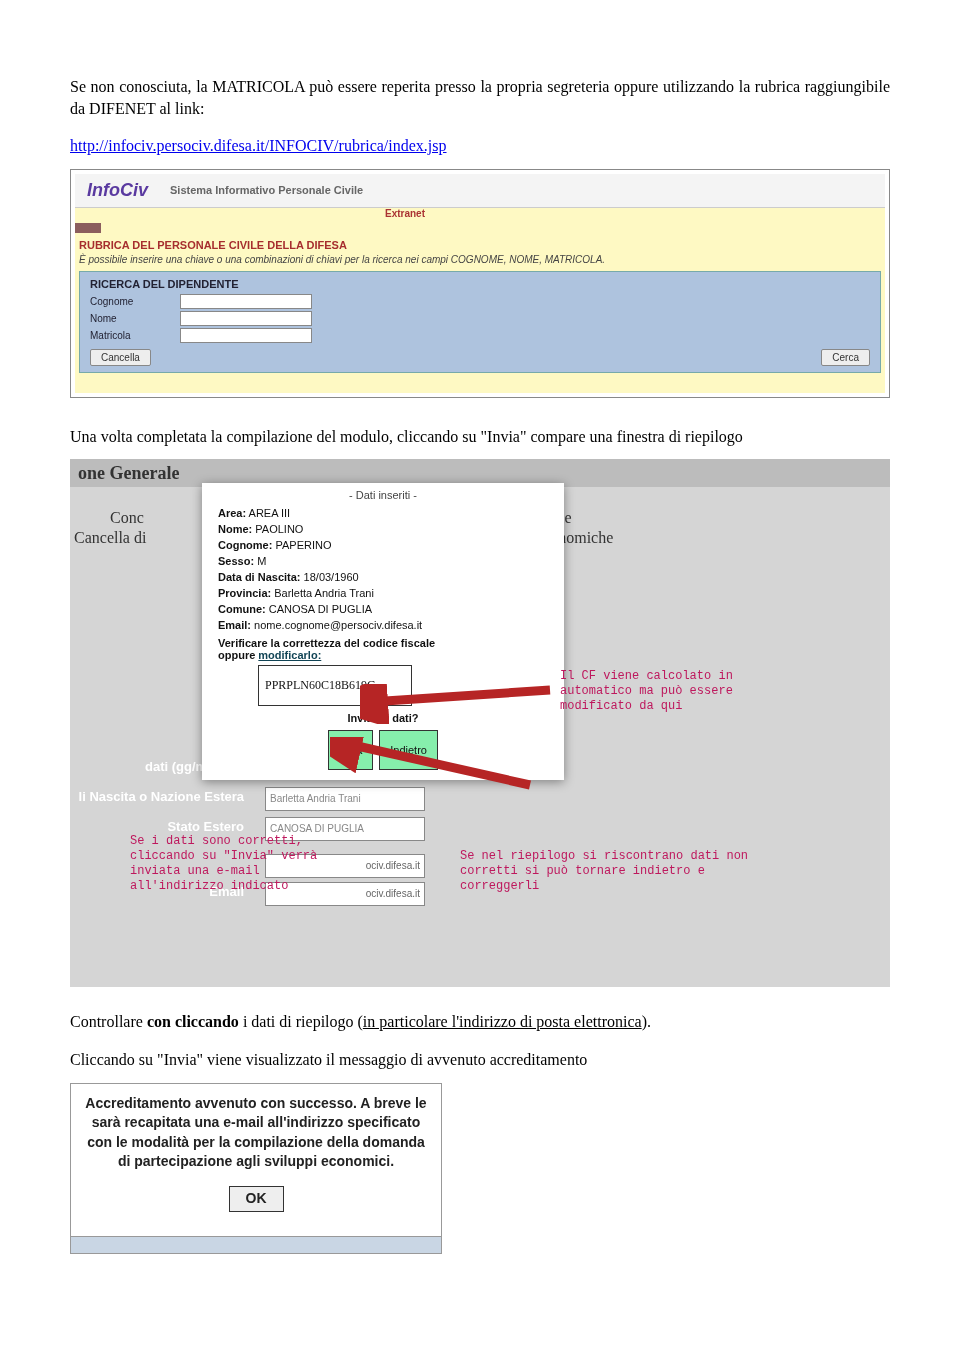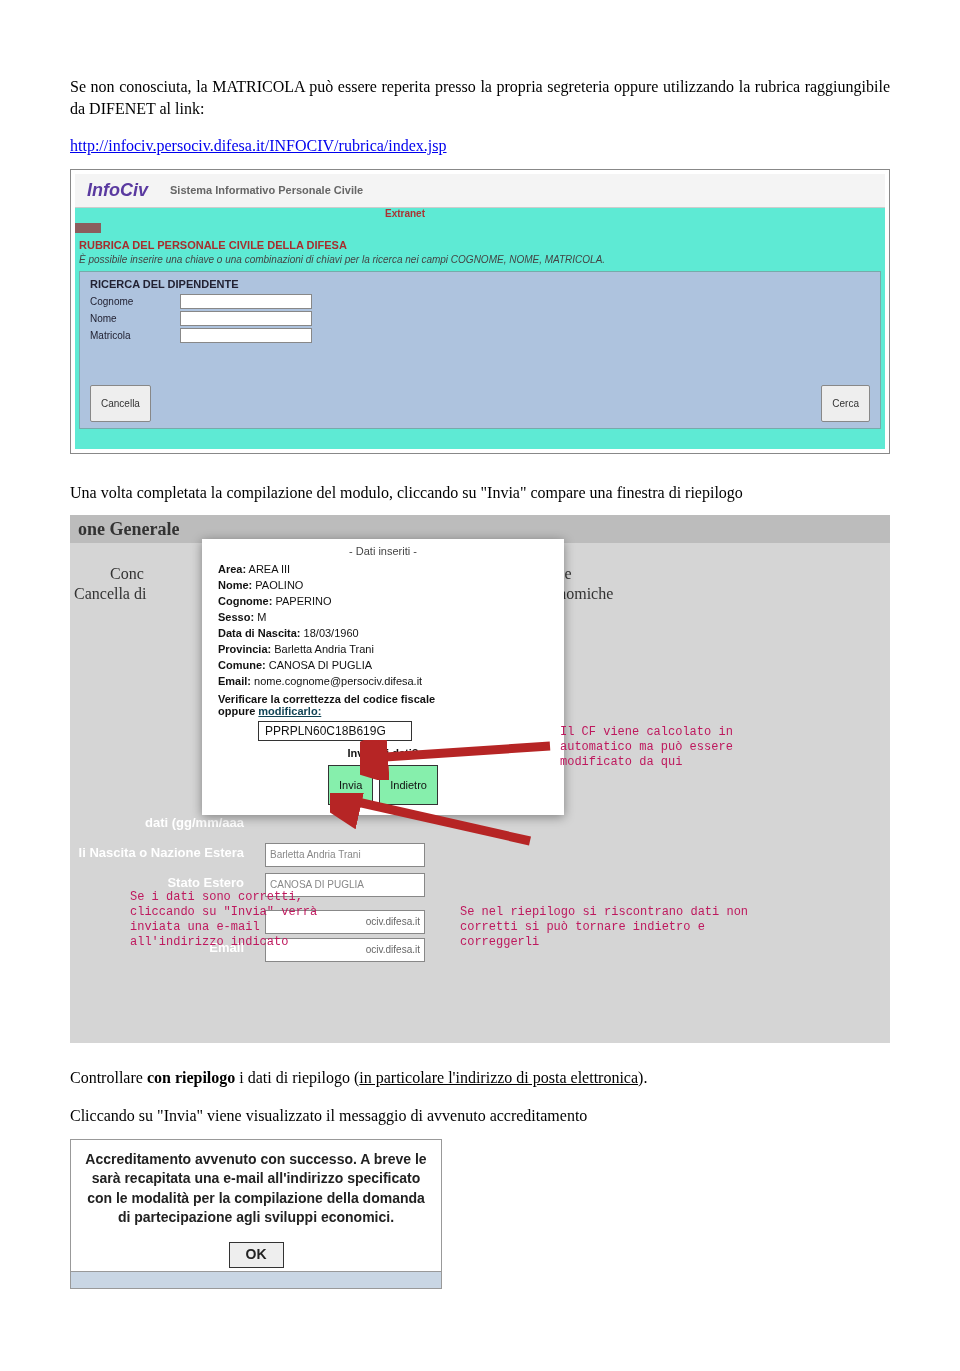--- a/index.html
+++ b/index.html
@@ -2,62 +2,62 @@
 <html><head>
 <meta charset="utf-8">
 <style>
   body { margin:0; font-family:"Times New Roman",serif; font-size:16px; color:#000; background:#fff; width:960px; }
   .page { padding:60px 70px 40px 70px; }
   .para { text-align:justify; line-height:1.35; margin-bottom:6px; }
   a.link { color:#0000EE; text-decoration:underline; }
   .figure-box { border:1px solid #888; padding:4px; margin:12px 0 28px 0; background:#fff; }
 
   
-  .infociv { font-family:Arial,Helvetica,sans-serif; font-size:11px; color:#333; background:#5eead4; }
+  .infociv { font-family:Arial,Helvetica,sans-serif; font-size:11px; color:#333; background:#fef9c3; }
   .infociv-top { background:#f4f4f4; border-bottom:1px solid #ccc; padding:2px 6px; display:flex; align-items:center; gap:16px; }
   .infociv-logo { font-size:18px; font-weight:bold; color:#5a3aa0; font-style:italic; padding:4px 6px; }
   .infociv-subt { font-size:11px; font-weight:bold; color:#666; }
   .infociv-ext { font-size:10px; color:#a33; font-weight:bold; margin-left:310px; }
   .red-bar { height:10px; background:#8b5e5e; width:26px; margin:4px 0; }
   .infociv-title { color:#a62e2e; font-weight:bold; font-size:11px; margin:6px 0 3px 4px; }
   .infociv-desc { font-size:10px; color:#444; margin:0 0 6px 4px;font-style:italic; }
   .ricerca-panel { background:#aec3de; border:1px solid #7aa; padding:6px 10px; margin:0 4px; }
   .ricerca-title { font-weight:bold; font-size:11px; color:#223; margin-bottom:4px; }
   .ricerca-row { display:flex; align-items:center; margin:2px 0; }
   .ricerca-label { width:90px; font-size:10px; color:#223; }
   .ricerca-input { width:130px; height:13px; background:#fff; border:1px solid #888; }
   .ricerca-btnrow { display:flex; justify-content:space-between; margin-top:6px; }
-  .ric-btn { font-size:10px; padding:12px 10px; background:#eee; border:1px solid #888; border-radius:2px;margin-top:36px; }
+  .ric-btn { font-size:10px; padding:2px 10px; background:#eee; border:1px solid #888; border-radius:2px; }
 
   
   .riepilogo-wrap { position:relative; font-family:Arial,Helvetica,sans-serif; height:528px; background:#d5d5d5; overflow:hidden; margin:12px 0 24px 0; }
   .bg-header-bar { position:absolute; left:0; right:0; top:0; height:28px; background:#bcbcbc; }
   .bg-title { position:absolute; left:8px; top:4px; font-family:Georgia,serif; font-weight:bold; font-size:18px; color:#333; }
   .bg-sub1 { position:absolute; left:40px; top:50px; font-family:Georgia,serif; font-size:16px; color:#333; }
   .bg-sub2 { position:absolute; left:4px; top:70px; font-family:Georgia,serif; font-size:16px; color:#333; }
   .bg-input { position:absolute; left:195px; height:20px; background:#fff; border:1px solid #888; width:150px; font-size:10px; color:#666; padding:1px 4px; line-height:20px; }
   .bg-field-label { position:absolute; left:-16px; color:#fff; font-weight:bold; font-size:13px; text-align:right; width:190px; }
 
   .modal { position:absolute; left:132px; top:24px; width:330px; background:#fff; box-shadow:0 2px 10px rgba(0,0,0,.4); padding:6px 16px 10px 16px; font-size:11px; color:#111; }
   .modal-top { text-align:center; font-size:11px; color:#444; margin-bottom:6px; }
   .modal-line { margin:4px 0; }
   .modal-line b { font-weight:bold; }
   .cf-instr { font-weight:bold; margin-top:6px; }
   .cf-modlink { color:#145;text-decoration:underline; cursor:pointer; }
-  .cf-box { border:1px solid #333; padding:2px 6px; margin:4px 0; width:140px; font-family:Liberation Sans, sans-serif; font-size:12px; }
+  .cf-box { border:1px solid #333; padding:12px 6px; margin:4px 0; width:140px; font-family:Liberation Serif, serif; font-size:12px; }
   .send-q { font-weight:bold; text-align:center; margin:6px 0; }
   .modal-btns { display:flex; gap:6px; justify-content:center; margin-top:4px; }
   .m-btn { border:1px solid #333; padding:13px 10px; font-size:11px; background:#86efac; cursor:pointer; }
 
   .annot { position:absolute; color:#be185d; font-family:Liberation Mono, monospace; font-size:12px; line-height:1.25; }
   .arrow { position:absolute; pointer-events:none; }
 
   
   .success-wrap { border:1px solid #999; width:370px; margin-top:12px; }
-  .success-body { background:#fff; font-family:Arial,sans-serif; font-size:14px; font-weight:bold; color:#222; text-align:center; padding:10px 10px 3px 10px; line-height:1.4; }
+  .success-body { background:#fff; font-family:Arial,sans-serif; font-size:14px; font-weight:bold; color:#222; text-align:center; padding:10px 10px 24px 10px; line-height:1.4; }
   .ok-btn { display:inline-block; border:1px solid #333; padding:2px 16px; margin-top:14px; font-size:14px; background:#eee; }
   .success-footer { height:16px; background:#c9d6e4; border-top:1px solid #999; }
 </style>
 </head>
 <body>
 
 <div class="page">
 
   <p class="para">Se non conosciuta, la MATRICOLA può essere reperita presso la propria segreteria oppure utilizzando la rubrica raggiungibile da DIFENET al link:</p>
   <p class="para">
@@ -155,21 +155,21 @@
         </defs>
       <line x1="200" y1="48" x2="14" y2="6" stroke="#b62525" stroke-width="9" marker-end="url(#ah2)"></line>
     </svg>
 
     <div class="annot" style="left:490px;top:210px;width:250px">Il CF viene calcolato in automatico ma può essere modificato da qui</div>
     <div class="annot" style="left:60px; top:375px;width:230px">Se i dati sono corretti, cliccando su "Invia" verrà inviata una e-mail all'indirizzo indicato</div>
     <div class="annot" style="left:390px;top:390px;width:310px">Se nel riepilogo si riscontrano dati non corretti si può tornare indietro e correggerli</div>
   </div>
 
   <p class="para">
-    Controllare <b>con riepilogo</b> i dati di riepilogo (<u>in particolare l'indirizzo di posta elettronica</u>).
+    Controllare <b>con cliccando</b> i dati di riepilogo (<u>in particolare l'indirizzo di posta elettronica</u>).
   </p>
   <p class="para">Cliccando su "Invia" viene visualizzato il messaggio di avvenuto accreditamento</p>
 
   <div class="success-wrap">
     <div class="success-body">
       <span>Accreditamento avvenuto con successo. A breve le sarà recapitata una e-mail all'indirizzo specificato con le modalità per la compilazione della domanda di partecipazione agli sviluppi economici.</span><br>
       <span class="ok-btn">OK</span>
     </div>
     <div class="success-footer"></div>
   </div>

